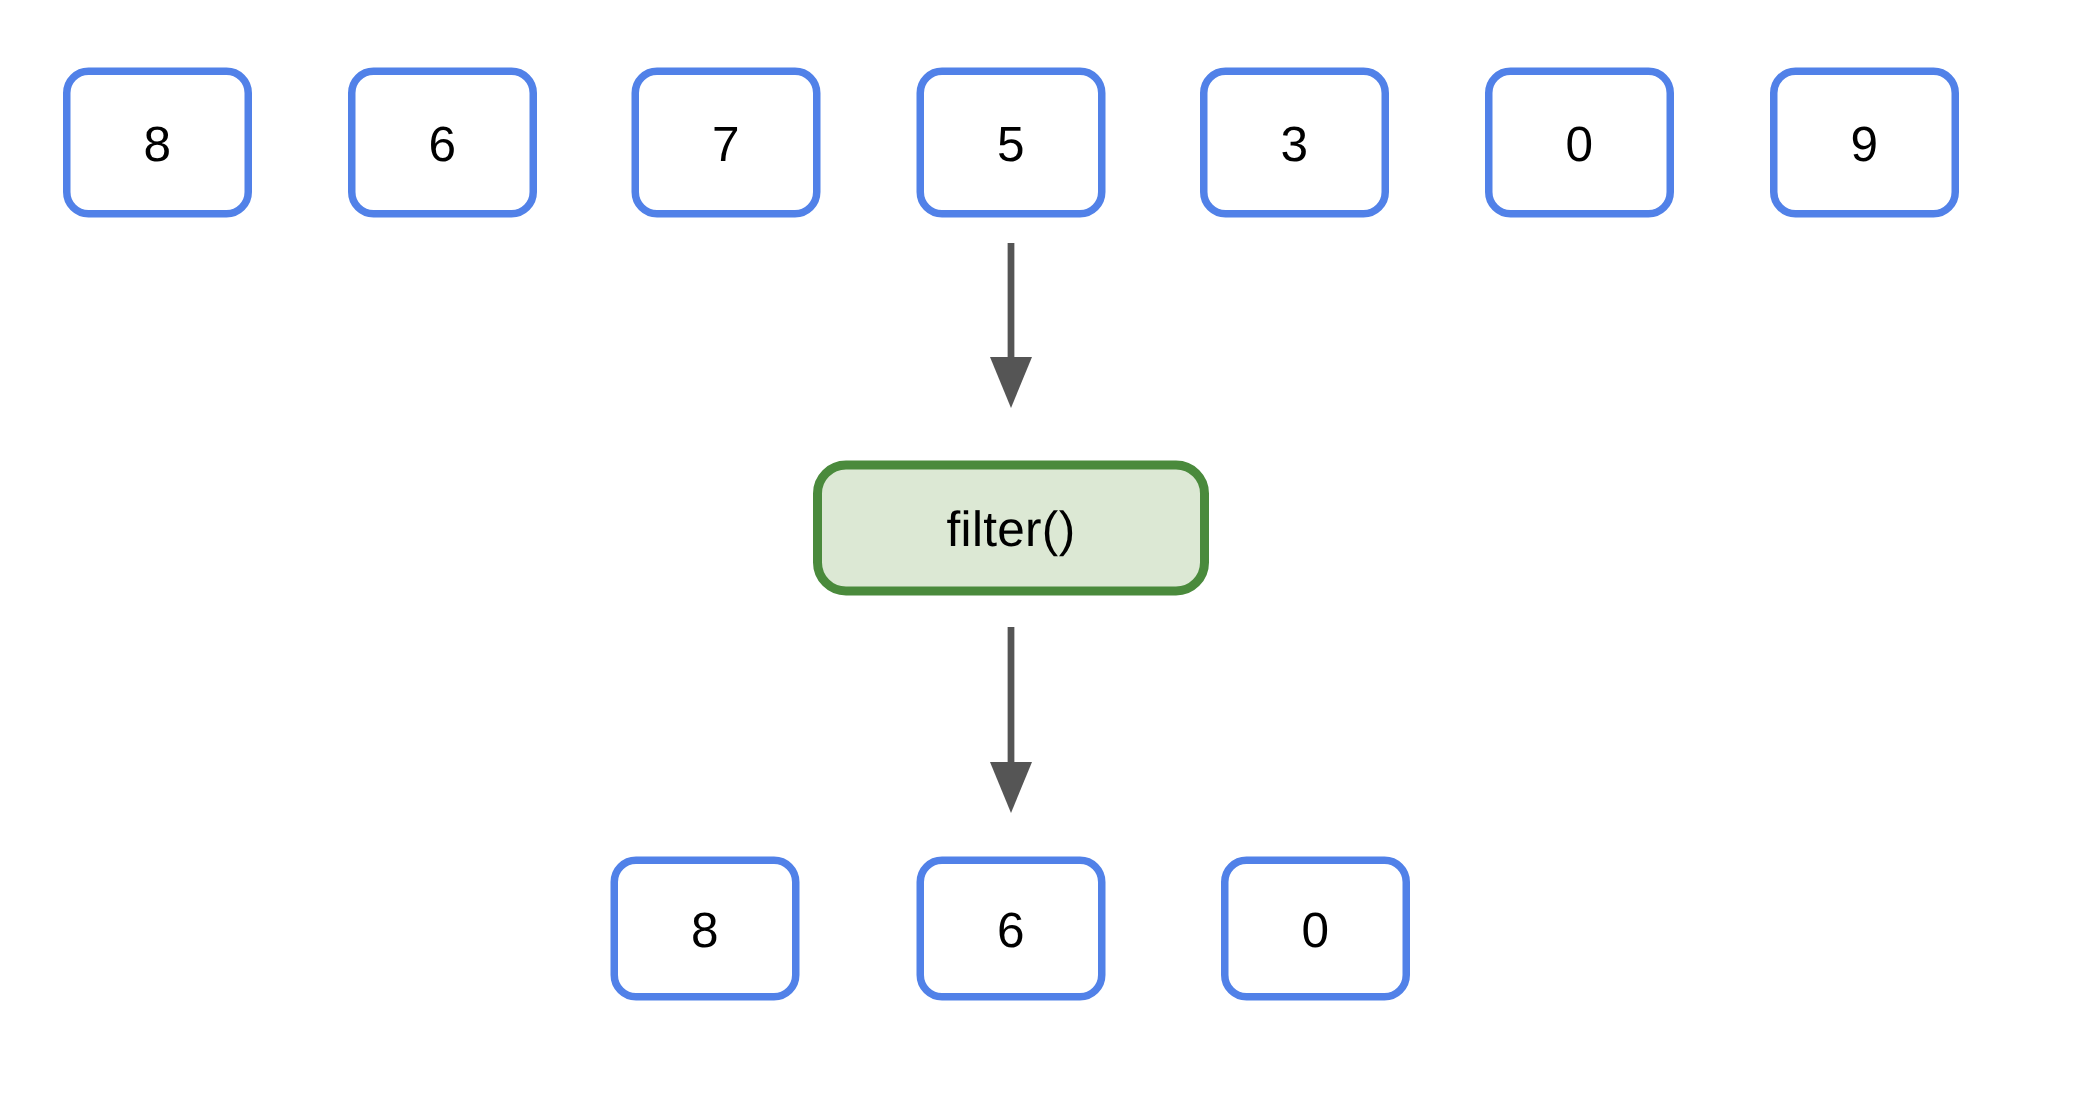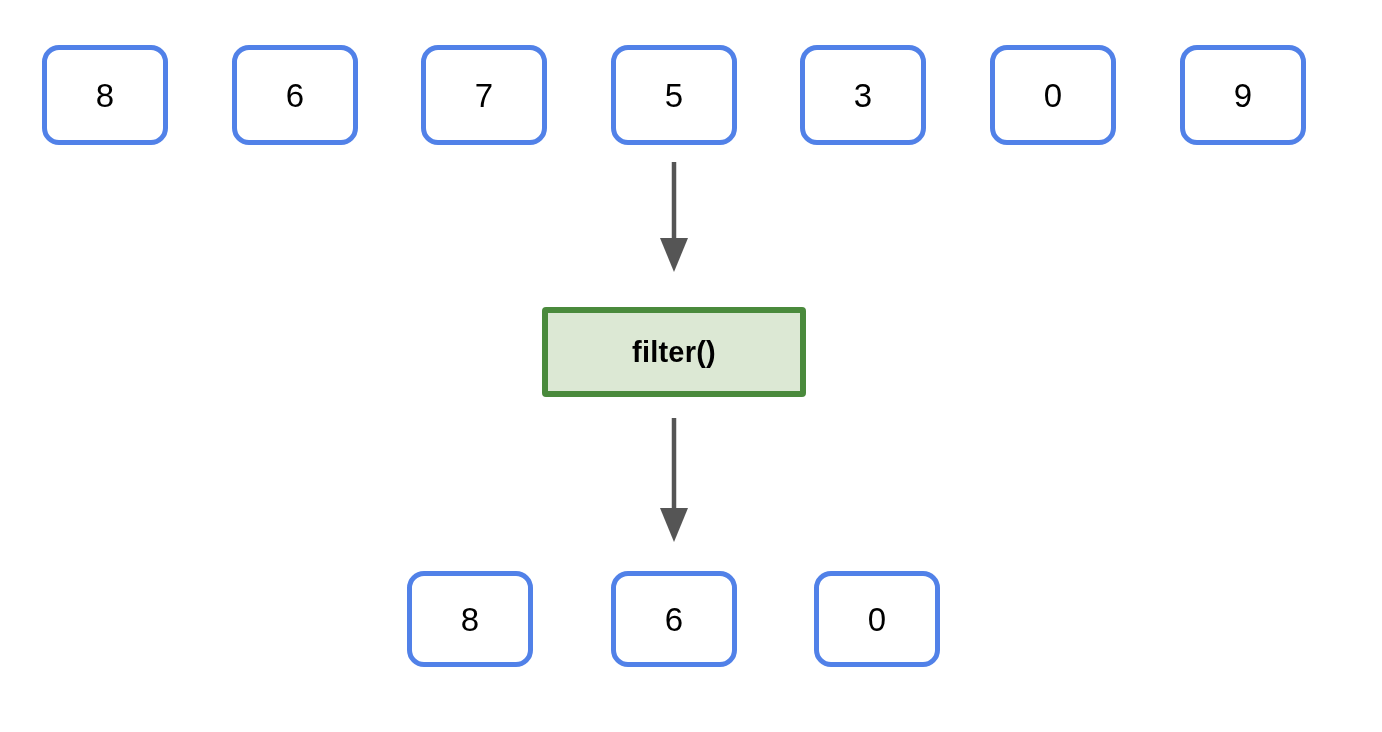--- a/index.html
+++ b/index.html
@@ -37,27 +37,27 @@
     letter-spacing: 0.3px;
     user-select: none;
   }
 
   
   .process-box {
     position: absolute;
     box-sizing: border-box;
     border-style: solid;
     border-width: 6px;
-    border-radius: 4px;
+    border-radius: 22px;
     display: flex;
     align-items: center;
     justify-content: center;
     color: #000000;
-    font-size: 29px;
-    font-weight: 700;
+    font-size: 33px;
+    font-weight: 400;
     line-height: 1;
     letter-spacing: 0.2px;
     user-select: none;
   }
 
   
   .arrow {
     position: absolute;
     overflow: visible;
   }

